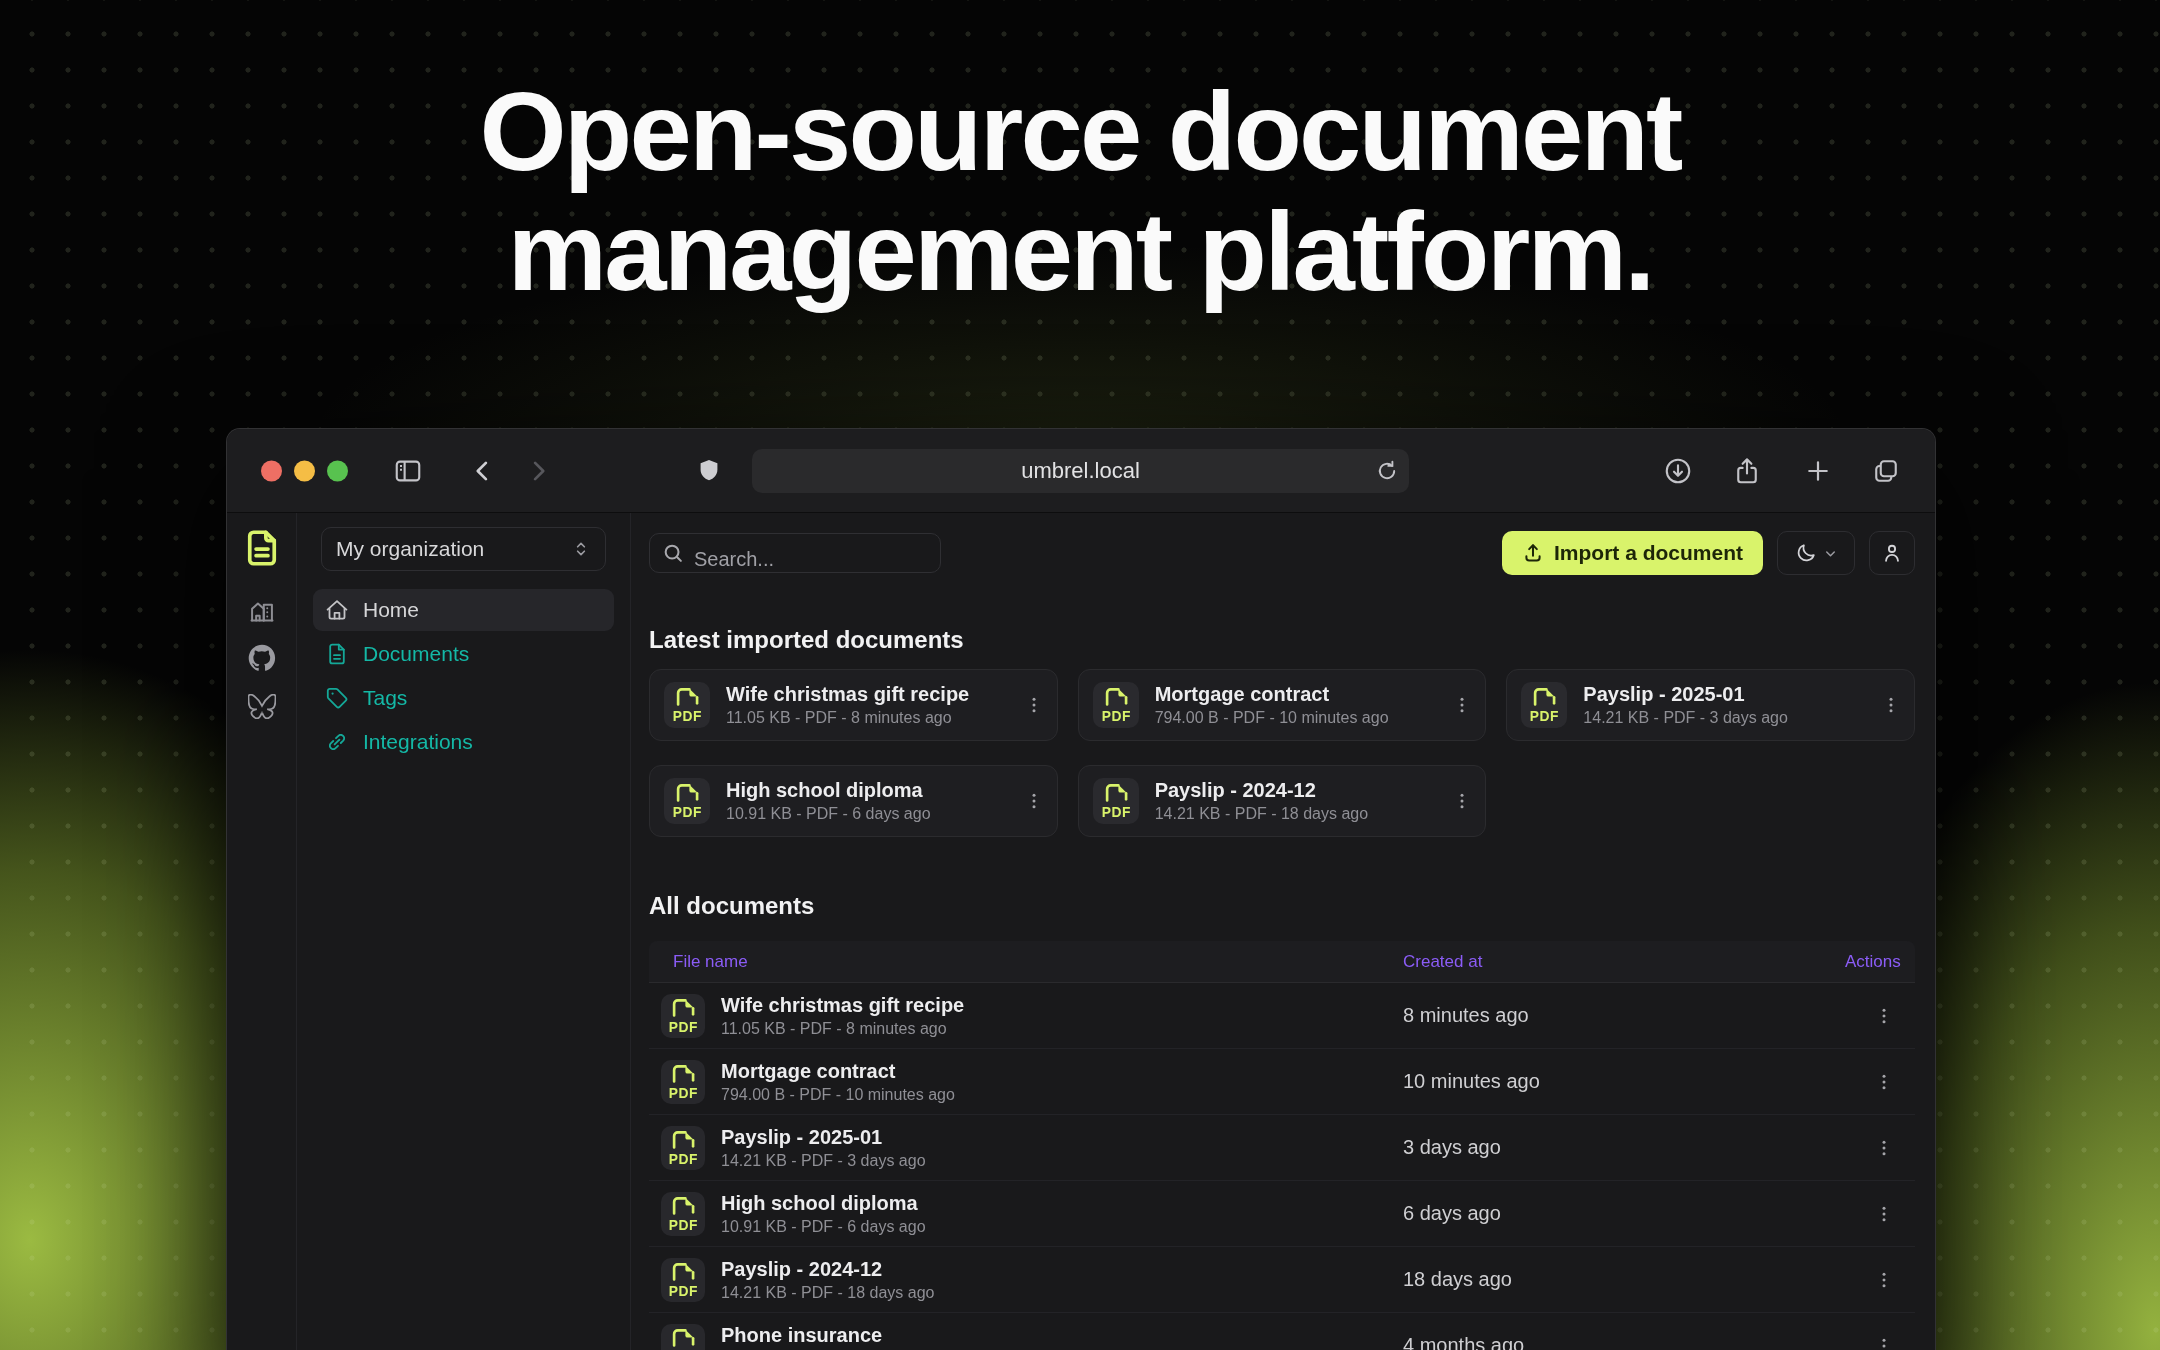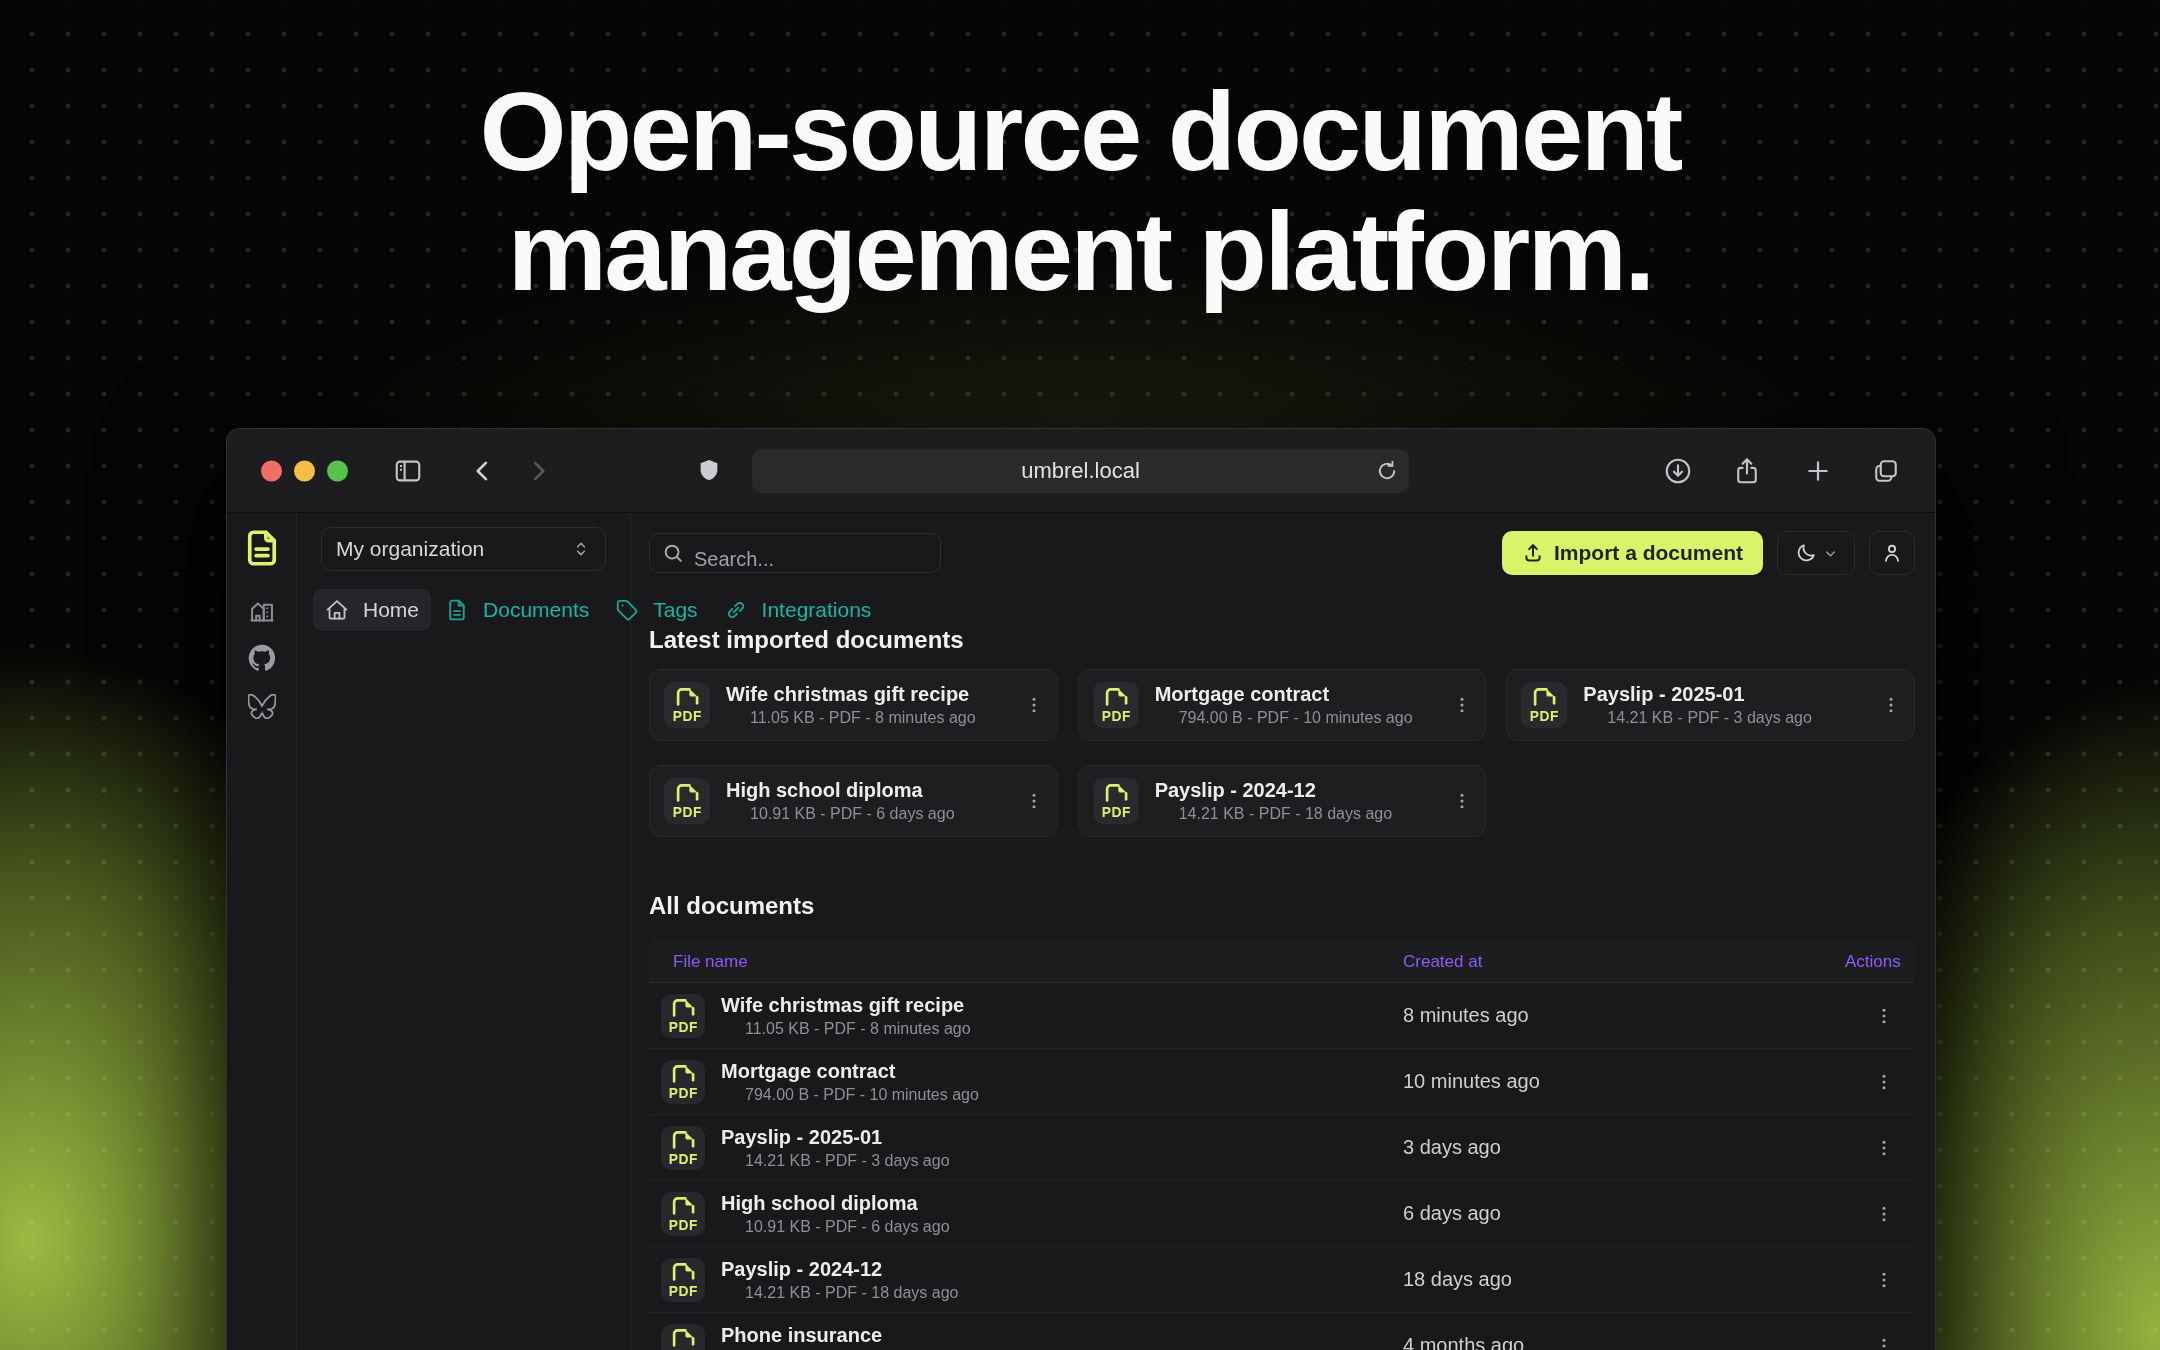--- a/index.html
+++ b/index.html
@@ -53,21 +53,21 @@
   .rail .rail-links { margin-top:26px; display:flex; flex-direction:column; gap:18px; align-items:center; }
   .rail .rail-btn { width:30px; height:30px; color:#8d8d93; background:none; border:0; display:flex; align-items:center; justify-content:center; }
 
   .sidebar { width:334px; flex:0 0 334px; border-right:1px solid #242428; padding:14px 16px 0; }
   .org-select {
     width:calc(100% - 16px); margin:0 8px; height:44px; border:1px solid #2e2e32; border-radius:10px;
     background:transparent; display:flex; align-items:center; justify-content:space-between; padding:0 14px;
   }
   .org-select .org-label { color:#d8d8da; font-size:21px; }
   .org-select .updown { color:#9b9ba1; display:flex; }
-  .nav { margin-top:18px; display:flex; flex-direction:row; gap:2px; }
+  .nav { margin-top:18px; display:flex; flex-direction:column; gap:2px; }
   .nav-item { height:42px; border-radius:9px; display:flex; align-items:center; gap:14px; padding:0 12px; background:transparent; border:0; color:#14b8a6; font-size:21px; }
   .nav-item.active { background:#26262a; color:#d6d6d8; }
   .nav-item .nav-icon { display:flex; color:inherit; opacity:0.9; }
 
   .main { flex:1; min-width:0; padding:18px 20px 0 18px; overflow:hidden; }
   .topbar { display:flex; align-items:center; justify-content:space-between; }
   .search-wrap { position:relative; width:292px; }
   .search-wrap .mag { position:absolute; left:13px; top:50%; transform:translateY(-50%); color:#a8a8ad; pointer-events:none; display:flex; }
   .search-input {
     width:100%; height:40px; background:transparent; border:1px solid #2f2f33; border-radius:10px;
@@ -86,21 +86,21 @@
   .section-title { font-size:24px; line-height:30px; font-weight:700; color:#f2f2f3; }
   .latest-title { margin-top:50px; }
   .cards { margin-top:14px; display:grid; grid-template-columns:repeat(3,1fr); gap:24px 20px; }
   .card {
     height:72px; background:#1e1e21; border:1px solid #2b2b2e; border-radius:12px;
     display:flex; align-items:center; gap:16px; padding:0 6px 0 14px;
   }
   .pdf-tile { width:46px; height:46px; flex:0 0 46px; border-radius:10px; background:#2a2a2e; color:#d9f36b; display:flex; align-items:center; justify-content:center; }
   .card-text { flex:1; min-width:0; }
   .doc-name { font-size:20px; font-weight:700; color:#ededef; white-space:nowrap; overflow:hidden; }
-  .doc-meta { margin-top:3px; font-size:16px; color:#8f8f95; white-space:nowrap;margin-left:24px; }
+  .doc-meta { margin-top:3px; font-size:16px; color:#8f8f95; white-space:nowrap; }
   .kebab { width:34px; height:40px; background:none; border:0; color:#a5a5aa; display:flex; align-items:center; justify-content:center; flex:0 0 34px; }
 
   .alldocs-title { margin-top:54px; }
   .table { margin-top:20px; }
   .thead {
     height:42px; background:#1d1d20; border-bottom:1px solid #2a2a2d; border-radius:8px 8px 0 0;
     display:grid; grid-template-columns:1fr 450px 70px; align-items:center;
   }
   .th { font-size:17px; color:#8b5cf6; }
   .th-name { padding-left:24px; }

